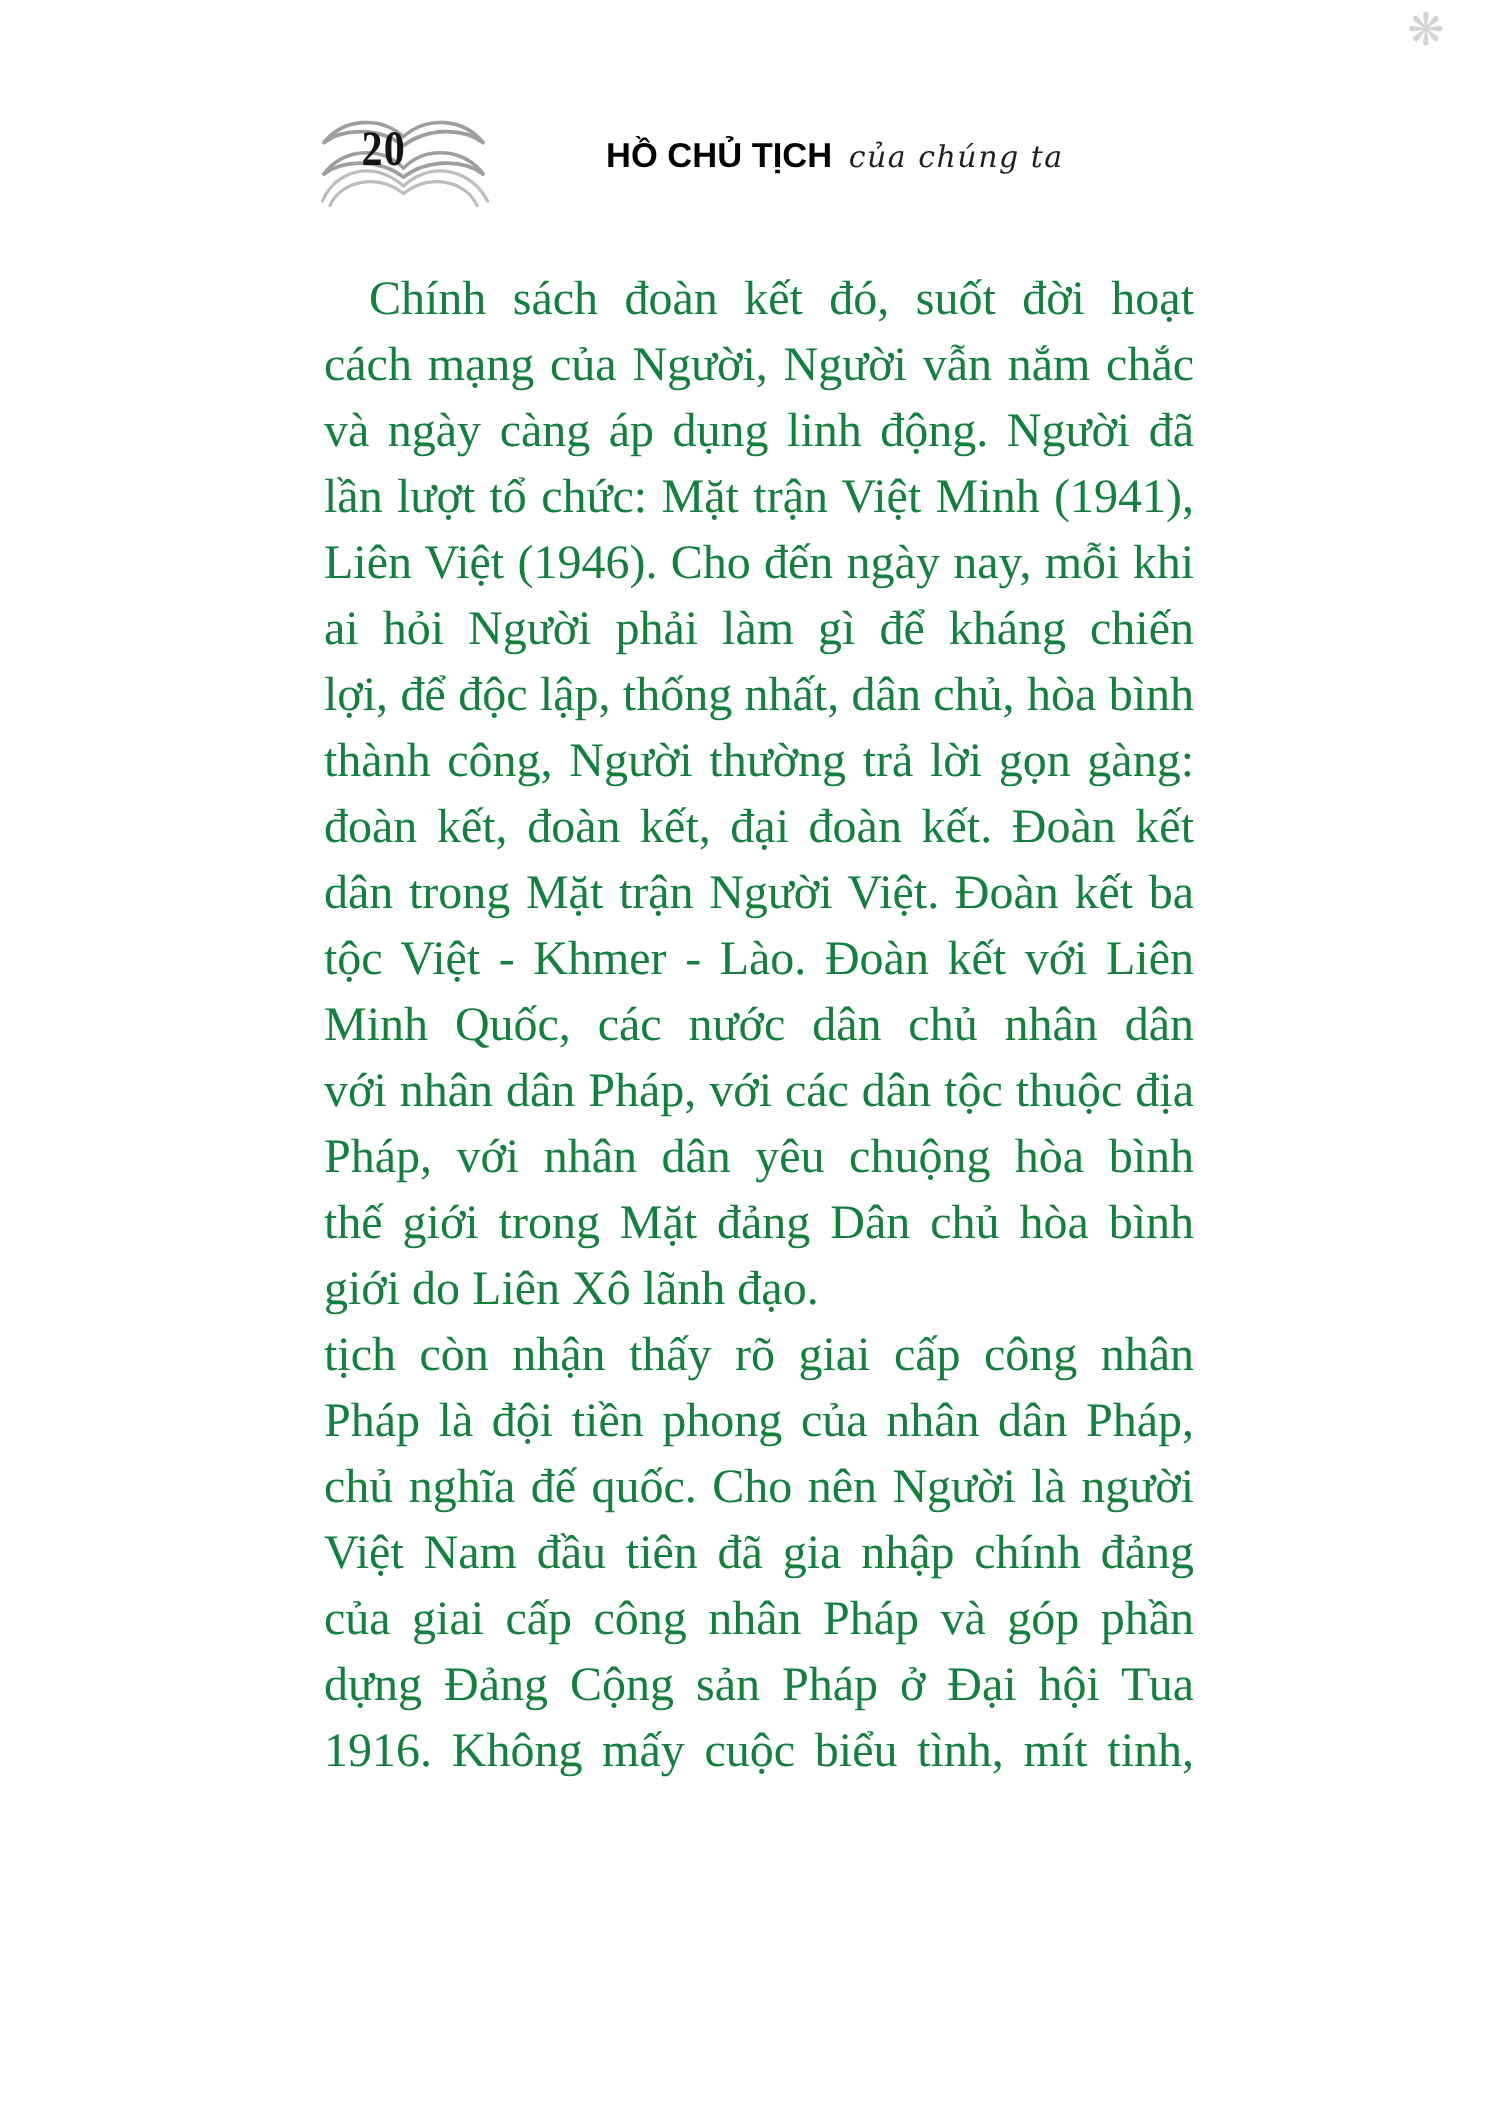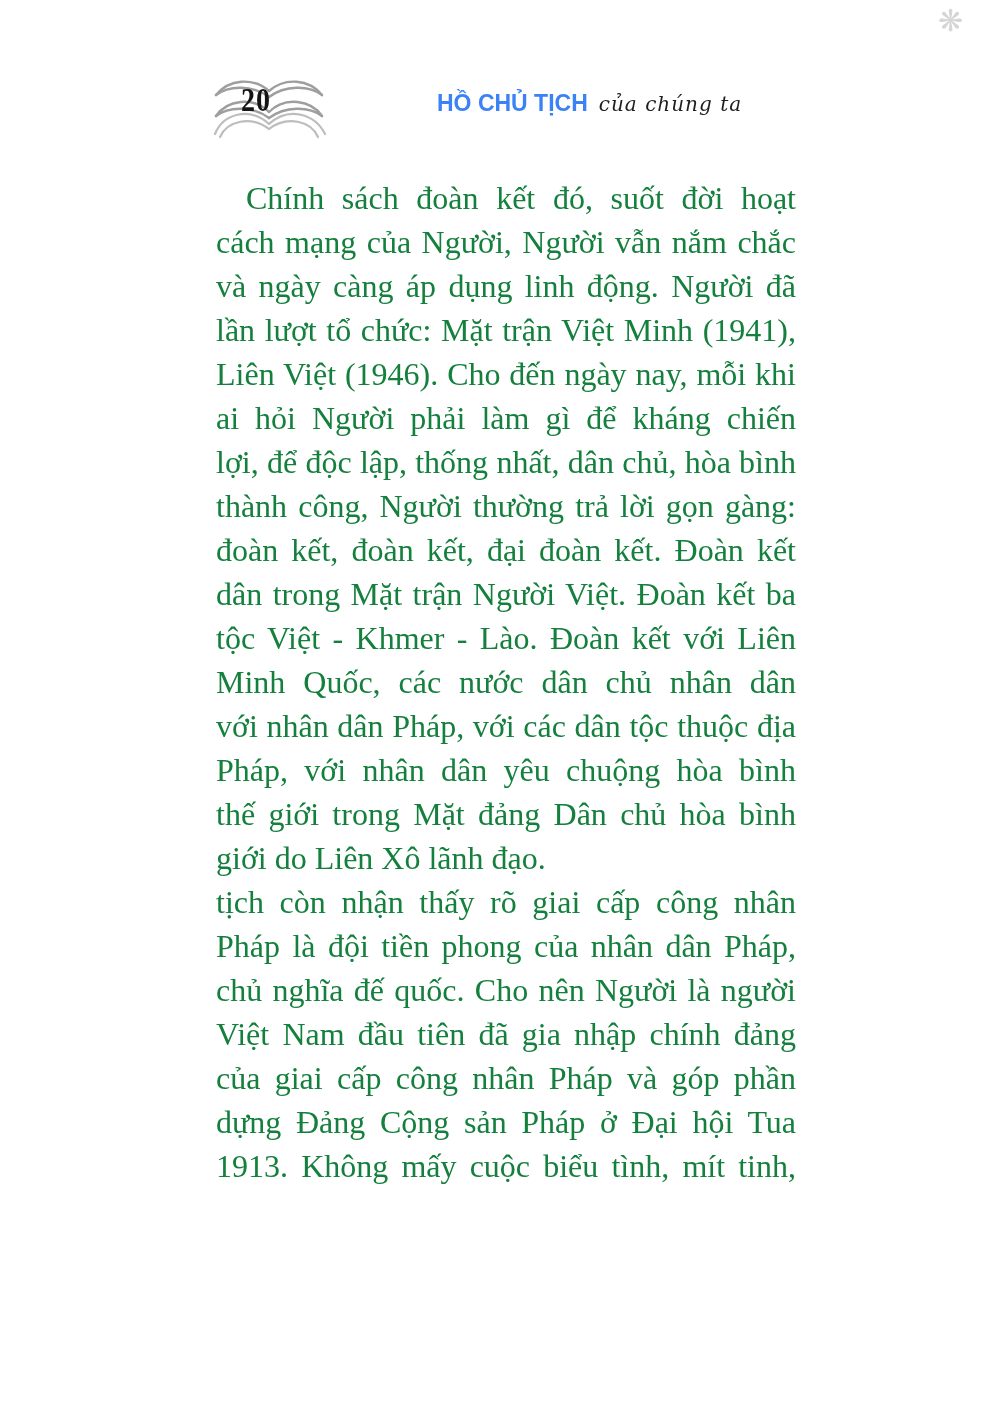--- a/index.html
+++ b/index.html
@@ -53,22 +53,21 @@
     display: flex;
     align-items: baseline;
     gap: 11px;
     white-space: nowrap;
   }
   .title-main {
     font-family: "Liberation Sans", sans-serif;
     font-weight: bold;
     font-size: 23px;
     letter-spacing: 0px;
-    color: #3b82f6;
-    margin-left: 33px;
+    color: #000000;
   }
   .title-script {
     font-family: "DejaVu Serif", serif;
     font-style: italic;
     font-size: 20px;
     letter-spacing: 1px;
     color: #1f1f1f;
   }
 
   
@@ -146,16 +145,16 @@
       <div class="text-line">với nhân dân Pháp, với các dân tộc thuộc địa</div>
       <div class="text-line">Pháp, với nhân dân yêu chuộng hòa bình toàn</div>
       <div class="text-line">thế giới trong Mặt đảng Dân chủ hòa bình thế</div>
       <div class="text-line para-end">giới do Liên Xô lãnh đạo.</div>
       <div class="text-line">tịch còn nhận thấy rõ giai cấp công nhân</div>
       <div class="text-line">Pháp là đội tiền phong của nhân dân Pháp,</div>
       <div class="text-line">chủ nghĩa đế quốc. Cho nên Người là người</div>
       <div class="text-line">Việt Nam đầu tiên đã gia nhập chính đảng</div>
       <div class="text-line">của giai cấp công nhân Pháp và góp phần xây</div>
       <div class="text-line">dựng Đảng Cộng sản Pháp ở Đại hội Tua năm</div>
-      <div class="text-line">1913. Không mấy cuộc biểu tình, mít tinh,</div>
+      <div class="text-line">1916. Không mấy cuộc biểu tình, mít tinh,</div>
     </div>
 
 </div>
 
 </body></html>

